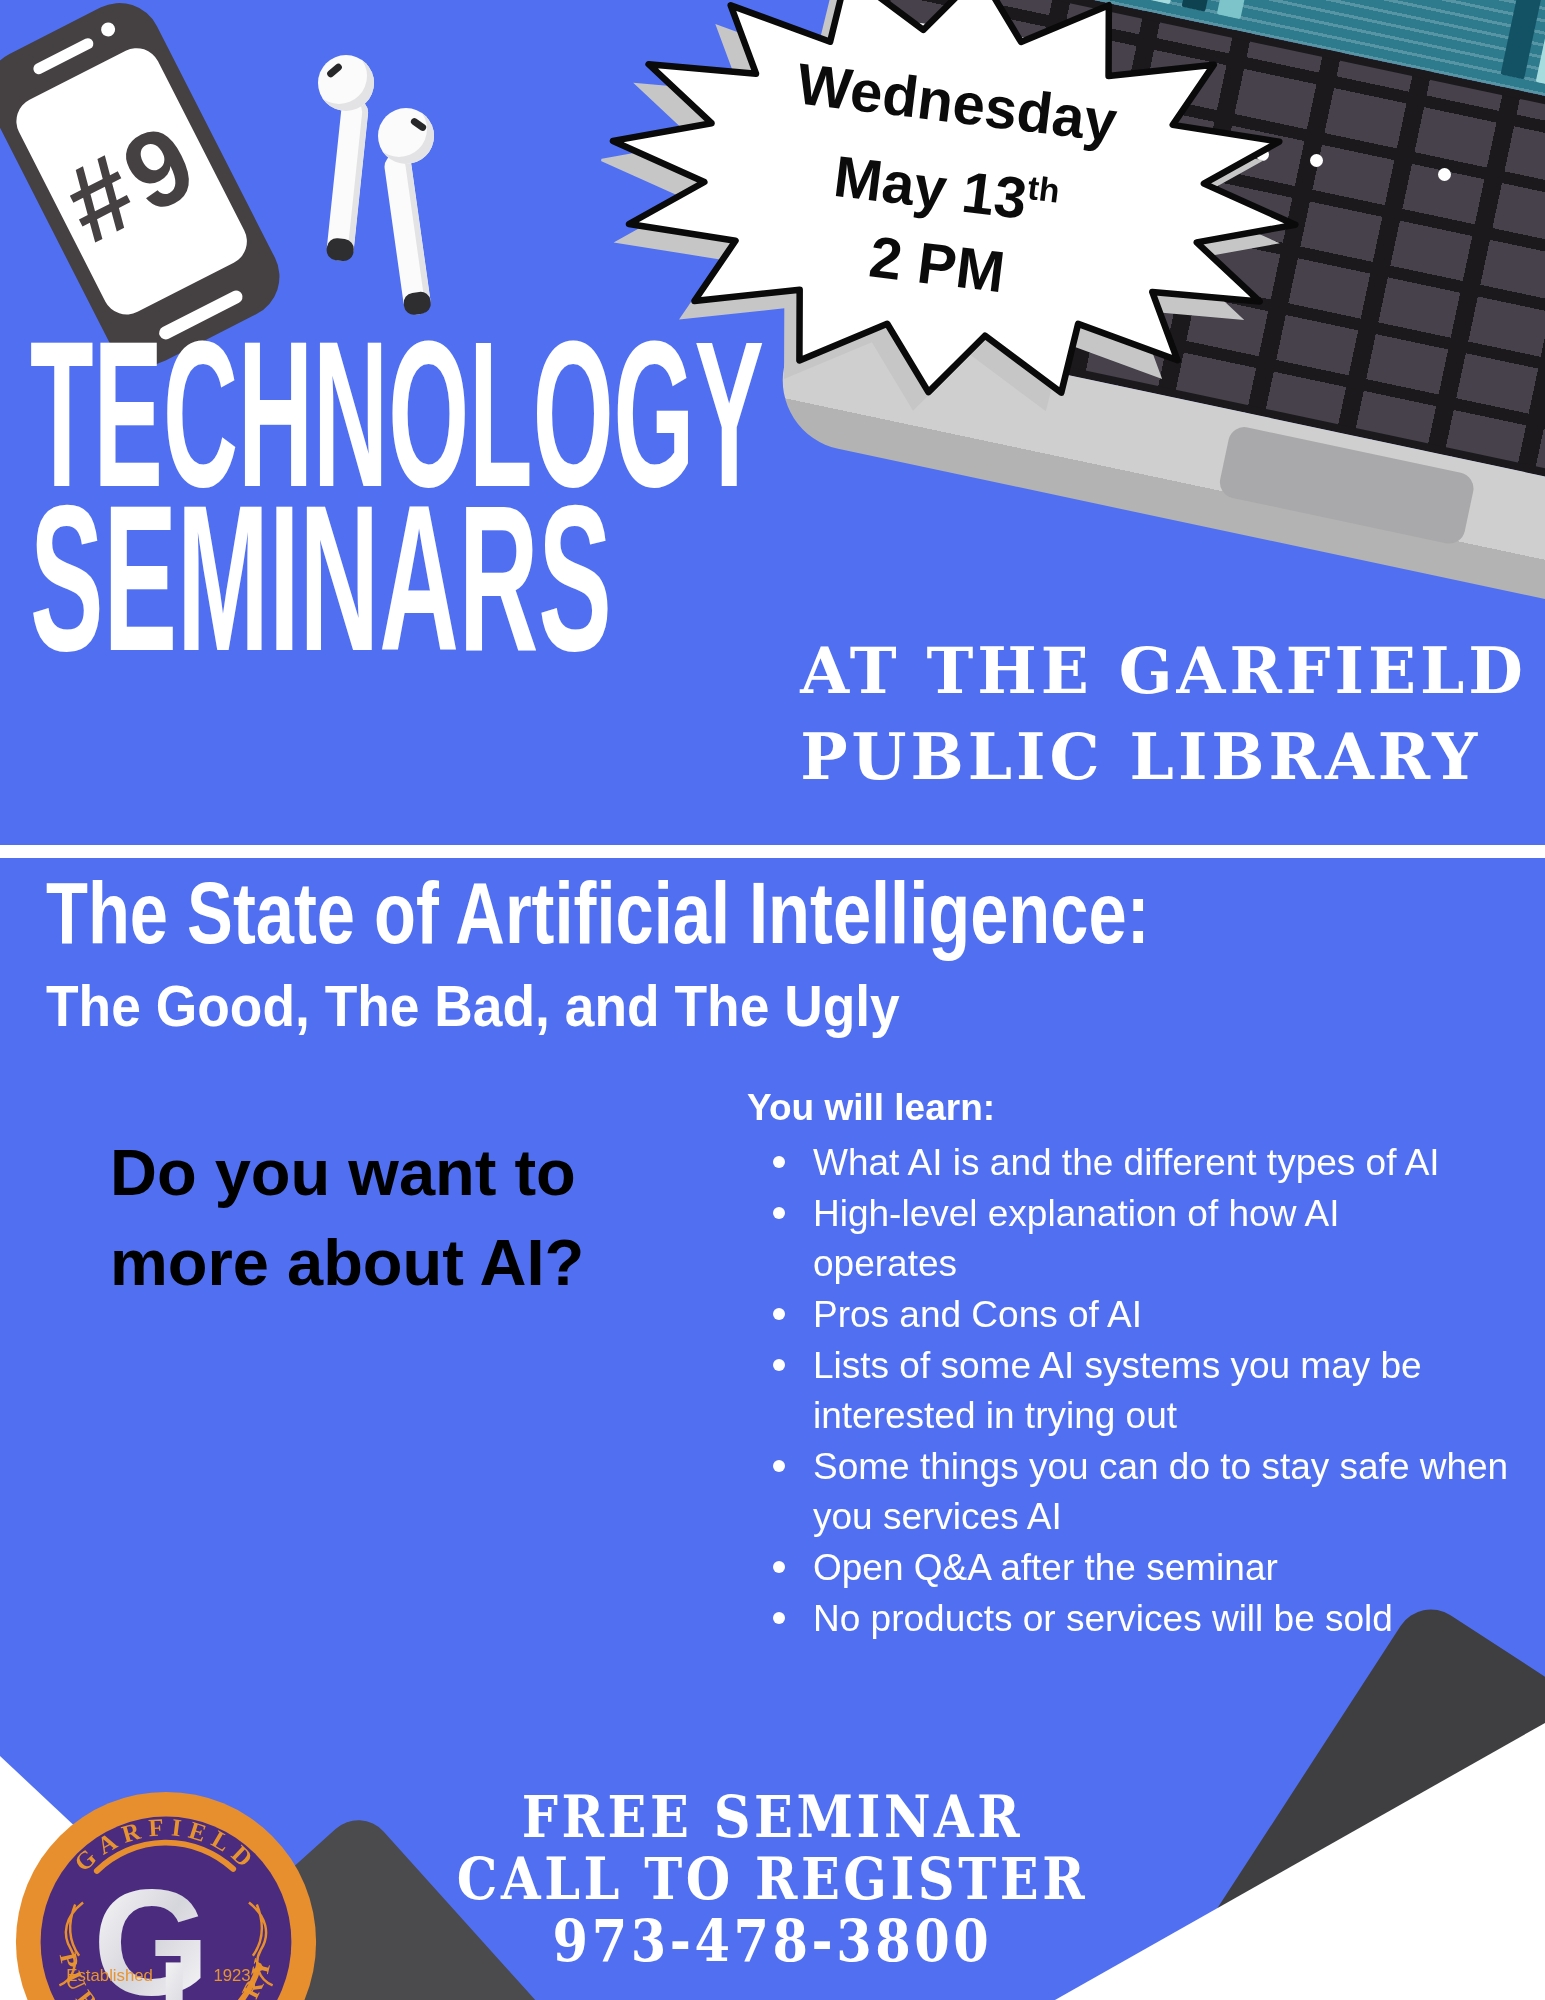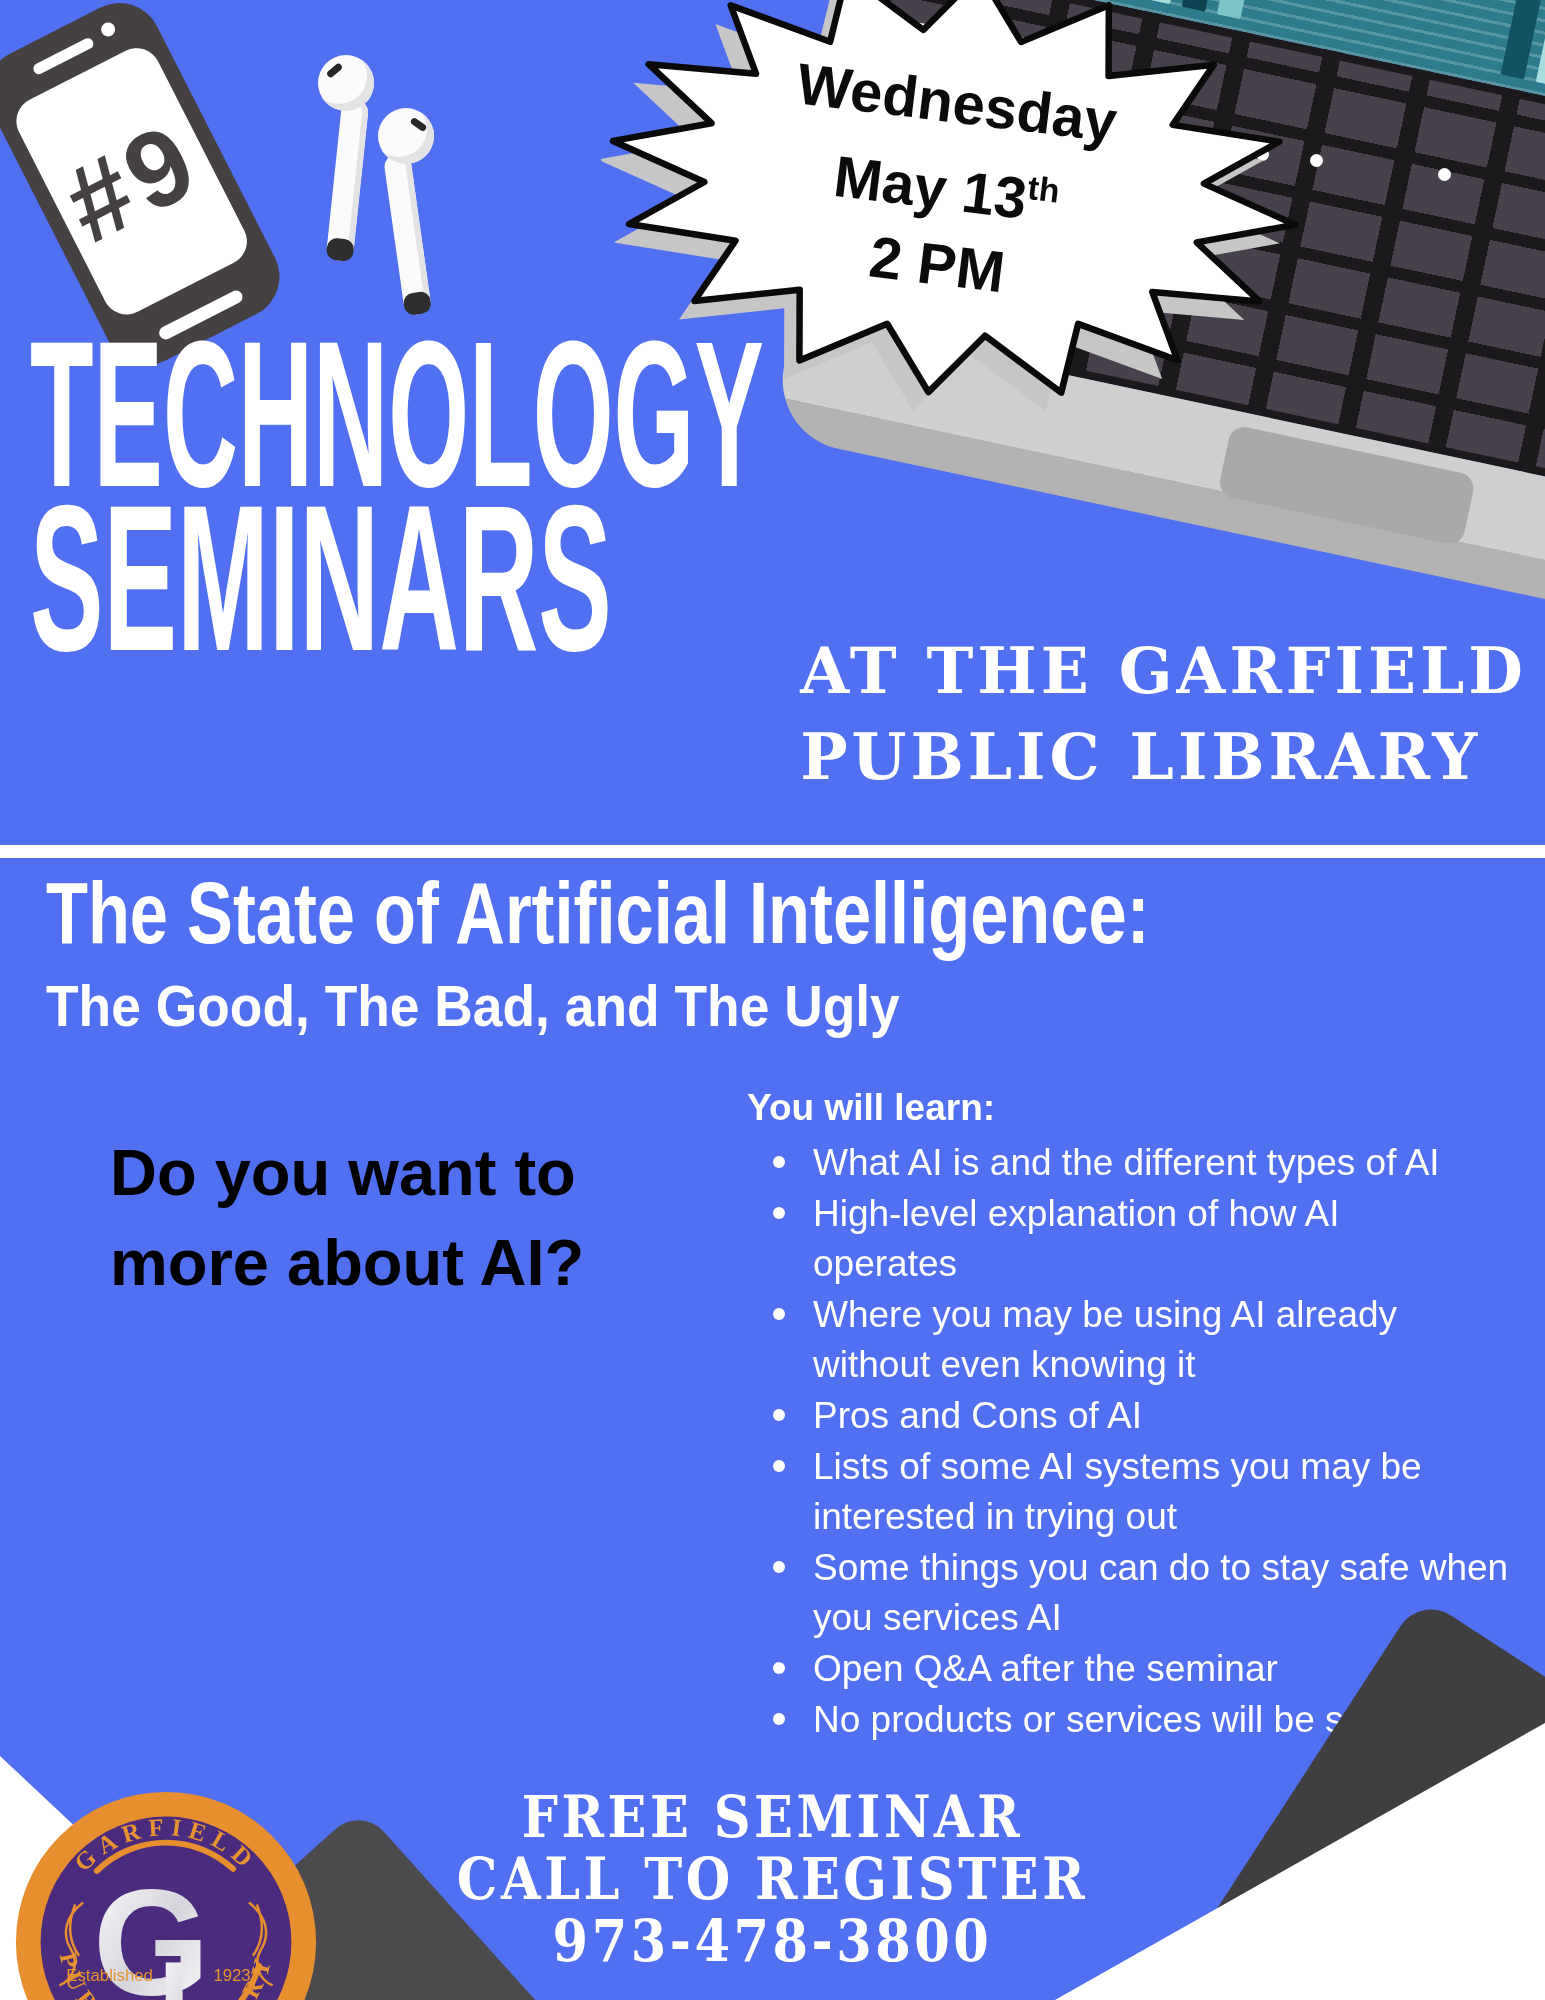--- a/index.html
+++ b/index.html
@@ -184,21 +184,20 @@
   <div class="abs question">
     <div>Do you want to</div>
     <div>more about AI?</div>
   </div>
 
   <div class="abs learn">
     <div class="learn-heading">You will learn:</div>
     <ul>
       <li>What AI is and the different types of AI</li>
       <li class="w640">High-level explanation of how AI operates</li>
-      <li class="w660">Where you may be using AI already without even knowing it</li>
       <li>Pros and Cons of AI</li>
       <li class="w700">Lists of some AI systems you may be interested in trying out</li>
       <li class="w700">Some things you can do to stay safe when you services AI</li>
       <li>Open Q&amp;A after the seminar</li>
       <li>No products or services will be sold</li>
     </ul>
   </div>
 
   <div class="abs bl-white"></div>
   <div class="abs bl-gray"></div>

